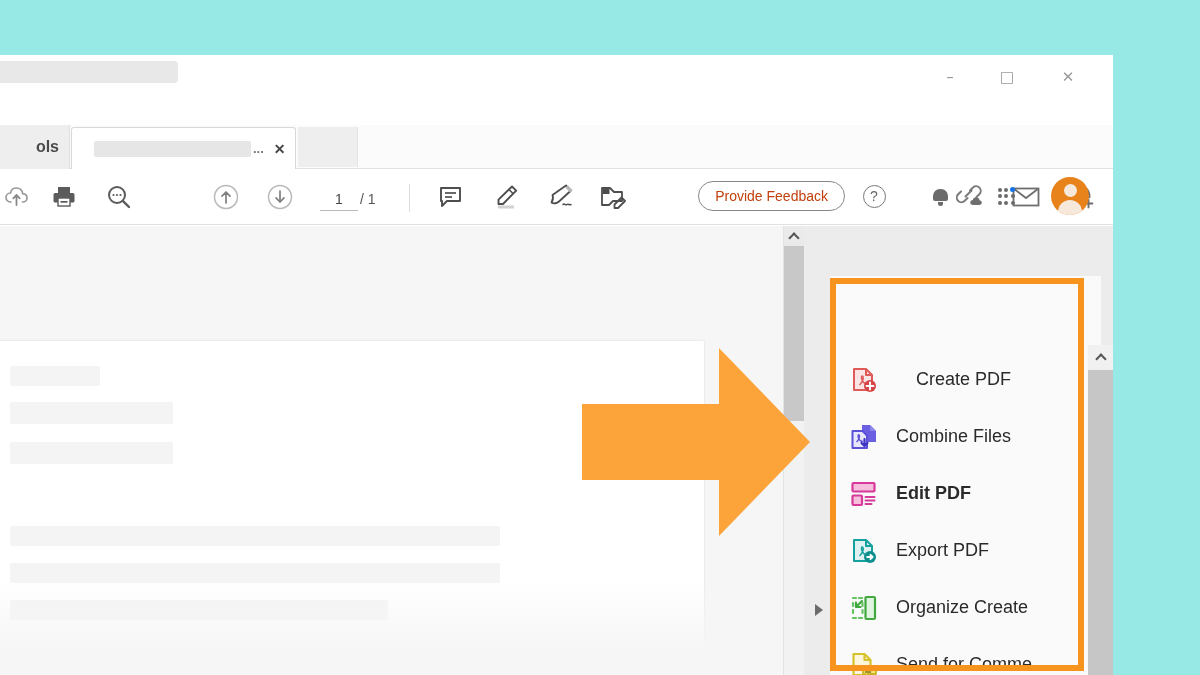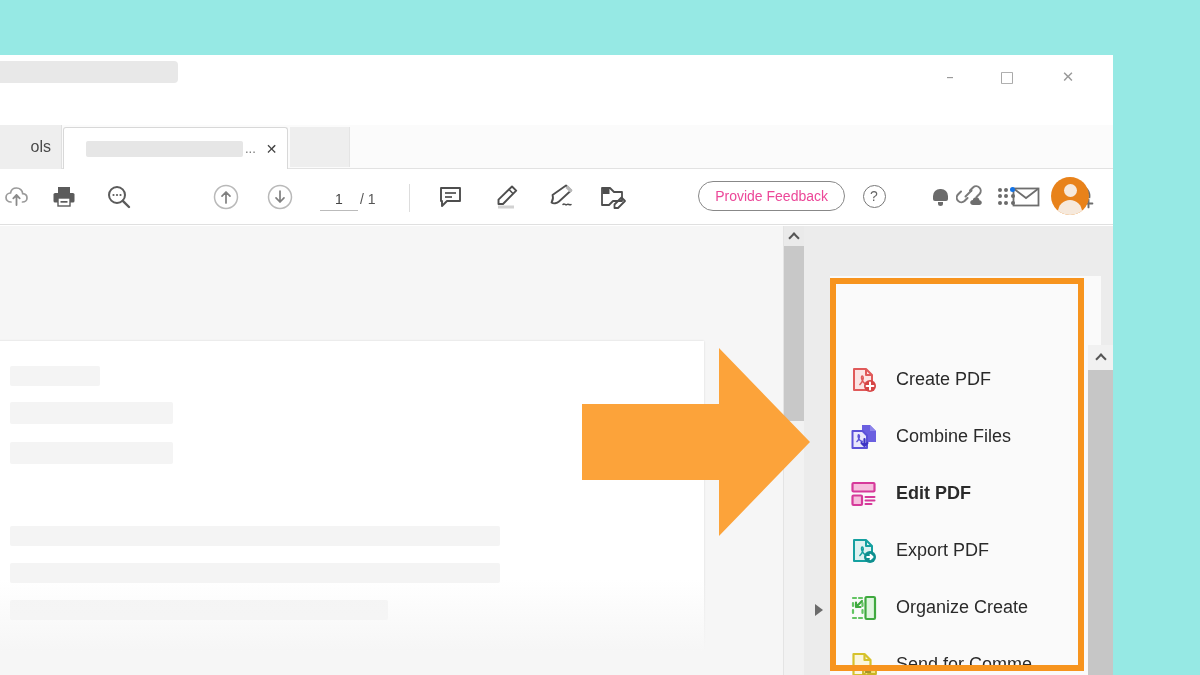--- a/index.html
+++ b/index.html
@@ -51,24 +51,25 @@
   }
   .menu-item {
     font-size: 13.5px; color: #4a4a4a;
     padding: 0 9px; line-height: 26px;
     white-space: nowrap;
   }
   #menu-bar .menu-item:first-child { margin-left: -4px; }
 
   
   #tab-bar {
-    position: absolute; left: 8px; top: 70px;
+    position: absolute; left: 16px; top: 70px;
     width: 100%; height: 44px;
     background: #fbfbfb;
     border-bottom: 1px solid #e2e2e2;
+    font-weight: bold;
   }
   #tools-tab {
     position: absolute; left: -28px; top: 0;
     width: 82px; height: 44px;
     background: #eeeeee;
     border-right: 1px solid #e0e0e0;
     display: flex; align-items: center; justify-content: flex-end;
     padding-right: 10px;
   }
   #tools-tab-label { font-size: 16px; color: #4a4a4a; }
@@ -96,21 +97,21 @@
     border-right: 1px solid #e4e4e4;
   }
 
   
   #feedback-btn {
     position: absolute; right: 268px; top: 126px;
     height: 30px; padding: 0 16px;
     border: 1px solid #888; border-radius: 15px;
     background: #fff;
     display: flex; align-items: center;
-    font-size: 14px; color: #ec4899;
+    font-size: 14px; color: #c2410c;
     z-index: 6;
   }
   .hdr-icon {
     position: absolute; top: 124px;
     width: 34px; height: 34px;
     display: flex; align-items: center; justify-content: center;
     z-index: 6;
   }
   #help-icon { right: 222px; }
   #bell-icon { right: 156px; }
@@ -506,21 +507,21 @@
     <div id="vs-thumb"></div>
   </div>
 
   <div id="tools-rail">
     <div id="rail-expander">
       <div class="tri-right"></div>
     </div>
 
     <div id="tools-pane">
 
-      <div class="tool-row" style="top:80px;">
+      <div class="tool-row" style="top:80px;gap:20px;">
         <div class="tool-icon">
           <svg width="26" height="26" viewBox="0 0 26 26" aria-hidden="true">
             <path d="M3 2h12l6 6v15H3z" fill="#FBE4E4" stroke="#E05A5A" stroke-width="2" stroke-linejoin="round"></path>
             <path d="M15 2v6h6" fill="none" stroke="#E05A5A" stroke-width="2" stroke-linejoin="round"></path>
             <path d="M8.5 18c3-2.6 4.5-7 3.4-8.6-1-1.4-2 .6-1 3.2.9 2.4 3.4 4.6 5.6 4.8" fill="none" stroke="#E05A5A" stroke-width="1.5"></path>
             <circle cx="19" cy="19" r="6" fill="#D64545"></circle>
             <path d="M19 15.6v6.8M15.6 19h6.8" stroke="#fff" stroke-width="2" stroke-linecap="round"></path>
           </svg>
         </div>
         <div class="tool-label">Create PDF</div>

